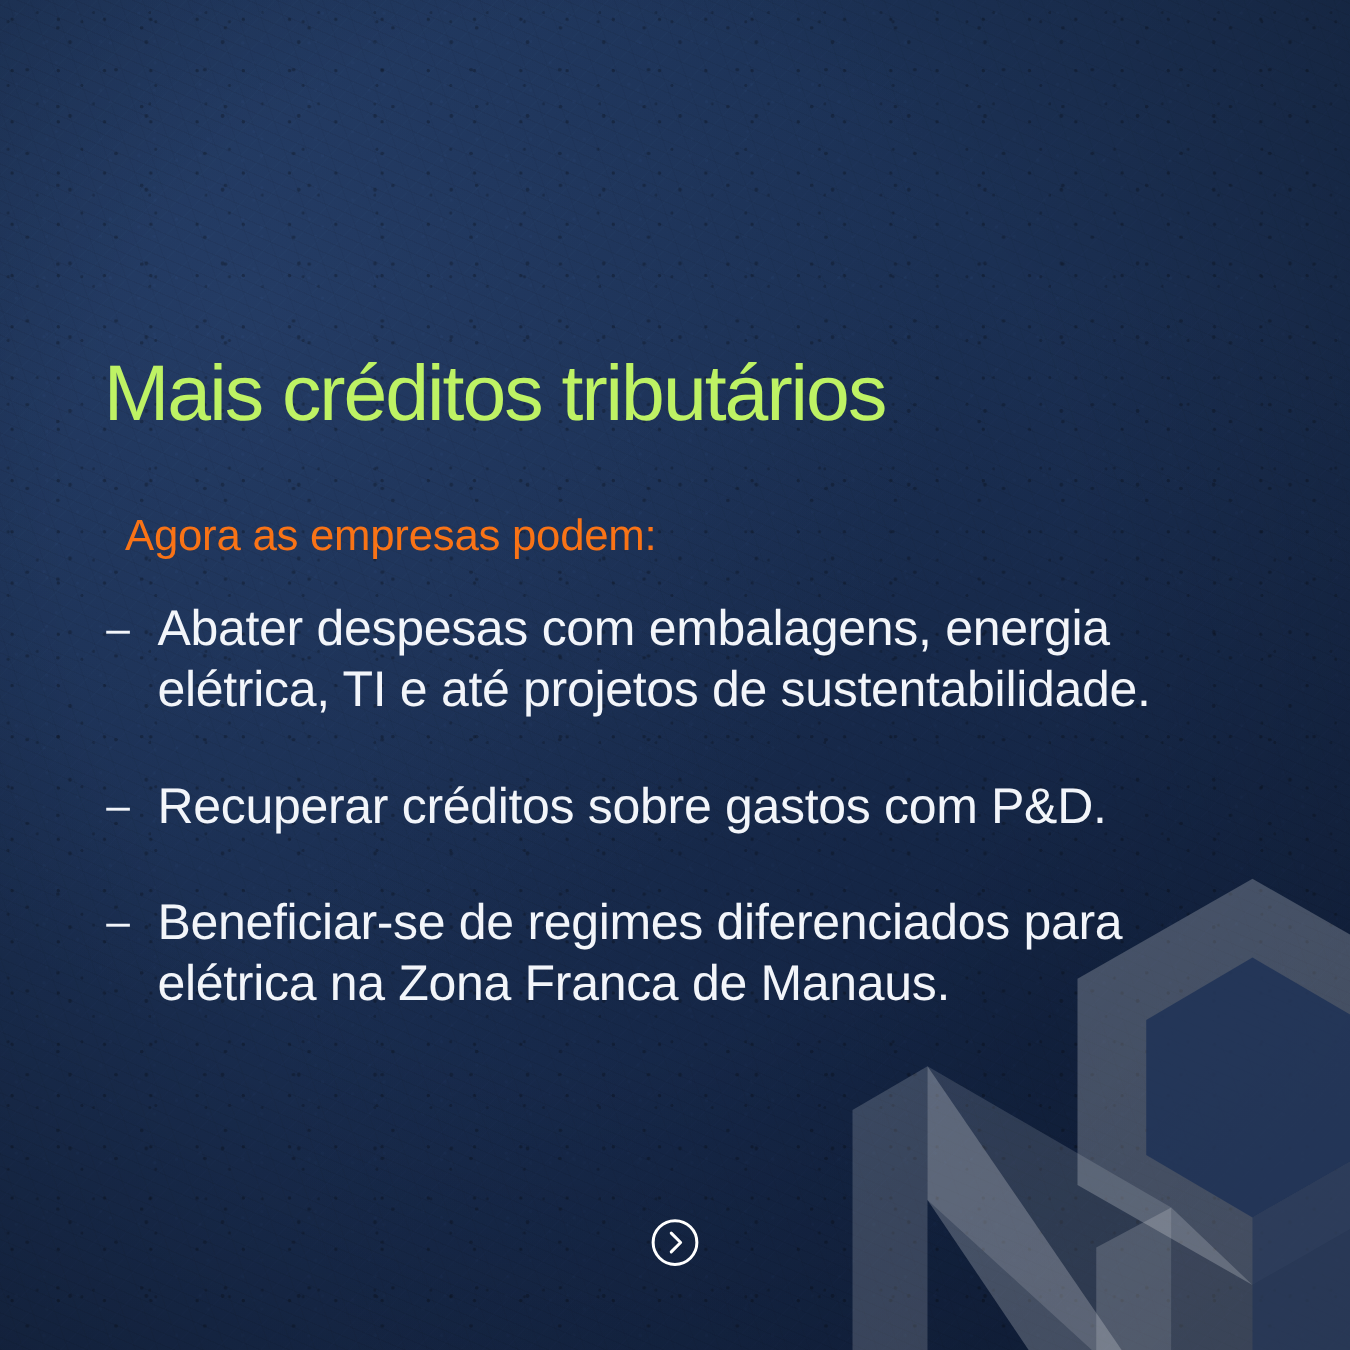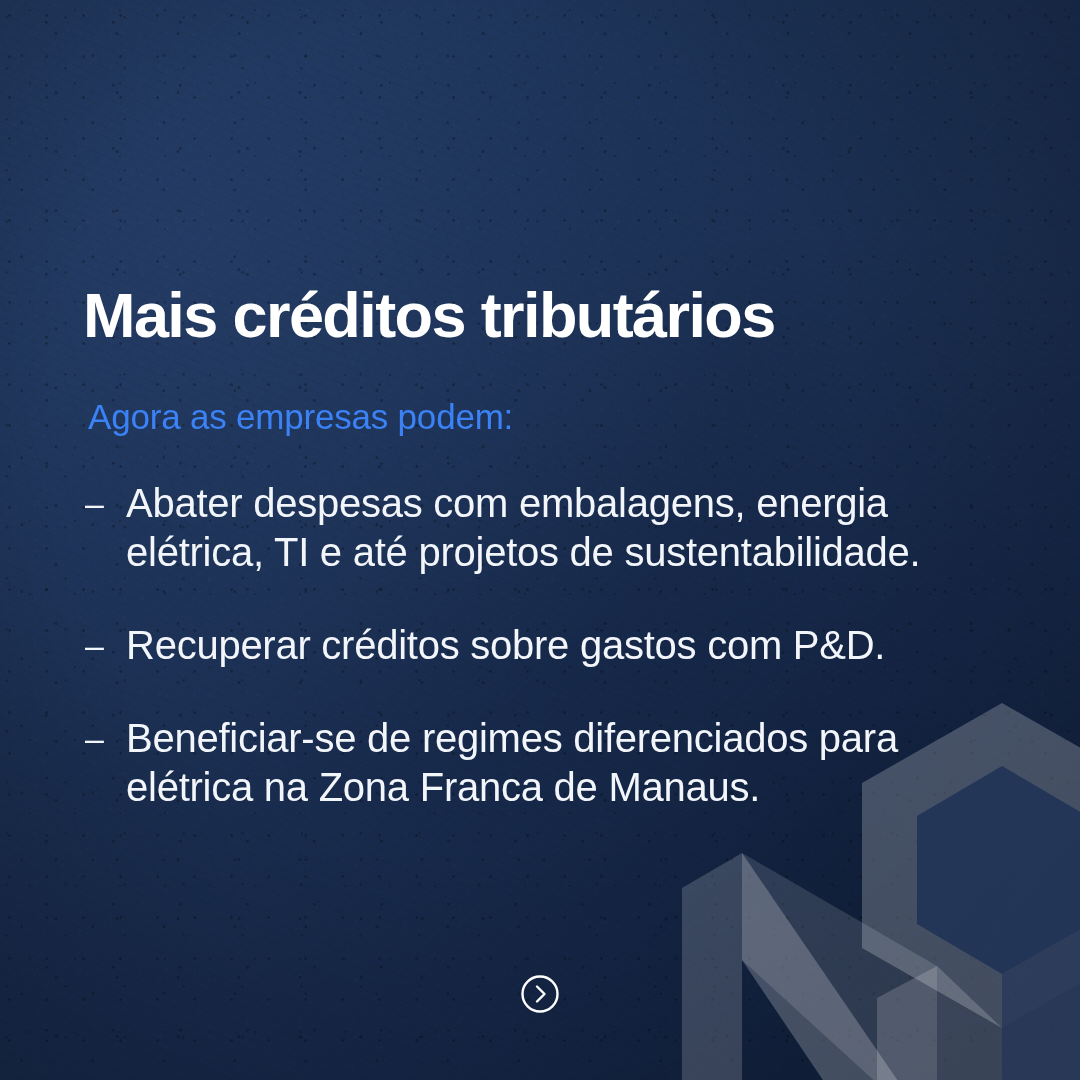--- a/index.html
+++ b/index.html
@@ -87,35 +87,35 @@
     height: 100%;
   }
 
   .title {
     position: absolute;
     top: 283px;
     left: 0;
     margin: 0;
     font-size: 63px;
     line-height: 1.03;
-    font-weight: 700;
+    font-weight: 400;
     letter-spacing: -1.6px;
-    color: #ffffff;
+    color: #bef264;
   }
 
   .subtitle {
     position: absolute;
     top: 392px;
     left: 1px;
-    margin: 4px;
+    margin: 16px;
     font-size: 35px;
     line-height: 1.2;
     font-weight: 400;
     letter-spacing: -0.2px;
-    color: #3b82f6;
+    color: #f97316;
   }
 
   .bullets {
     position: absolute;
     top: 479px;
     left: 2px;
     width: 925px;
     margin: 0;
     padding: 0;
     list-style: none;

